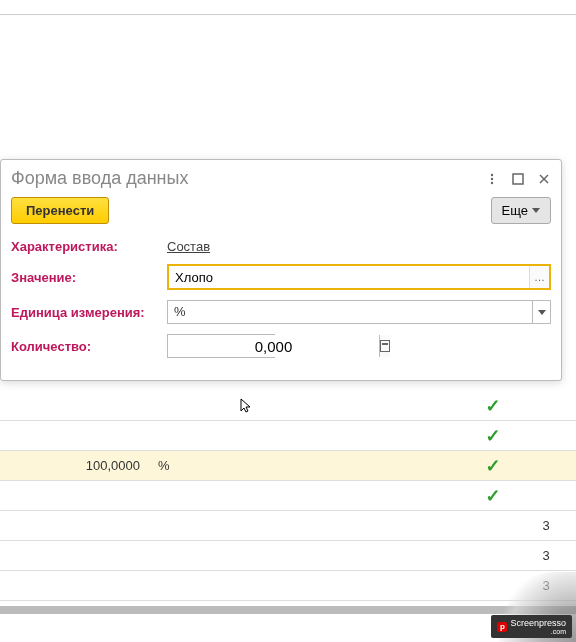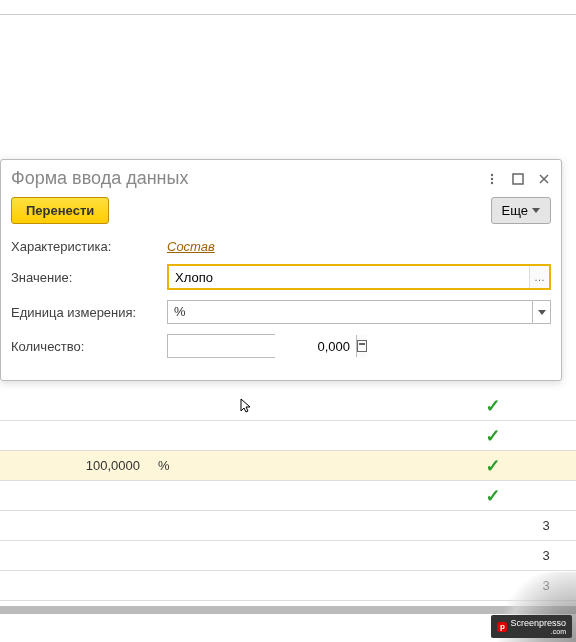--- a/index.html
+++ b/index.html
@@ -24,33 +24,33 @@
   border-radius: 3px; padding: 5px 14px; font-size: 13px; font-weight: bold;
   color: #333; cursor: pointer;
 }
 .btn-secondary {
   background: #e5e5e5; border: 1px solid #aaa; border-radius: 3px;
   padding: 5px 10px; font-size: 13px; cursor: pointer; display: flex; align-items: center; gap: 4px;
 }
 .spacer { flex: 1; }
 
 .form-row { display: flex; align-items: center; padding: 5px 10px; }
-.form-label { width: 156px; color: #404040; }
-.link { color: #a16207; text-decoration: underline; cursor: pointer; font-style: italic; }
+.form-label { width: 156px; color: #be185d; font-weight: bold; }
+.link { color: #404040; text-decoration: underline; cursor: pointer; }
 
 .input-wrap { flex: 1; display: flex; border: 2px solid #eab308; background: #fff; height: 26px; }
 .input-text { flex: 1; border: none; padding: 0 6px; font-size: 13px; outline: none; }
 .input-btn { width: 20px; border-left: 1px solid #ddd; background: #fafafa; display: flex; align-items: center; justify-content: center; cursor: pointer; color: #666; font-size: 11px; }
 
 .select-wrap { flex: 1; display: flex; border: 1px solid #bbb; background: #fff; height: 24px; }
 .select-text { flex: 1; padding: 0 6px; line-height: 22px; }
 .select-btn { width: 18px; border-left: 1px solid #bbb; display: flex; align-items: center; justify-content: center; cursor: pointer; }
 
 .qty-wrap { width: 108px; display: flex; border: 1px solid #bbb; height: 24px; }
-.qty-input { flex: 1; border: none; text-align: right; padding: 0 6px; font-size: 13px; outline: none; }
+.qty-input { flex: 1; border: none; text-align: center; padding: 0 6px; font-size: 15px; outline: none; }
 .qty-btn { width: 20px; border-left: 1px solid #bbb; display: flex; align-items: center; justify-content: center; cursor: pointer; background: #fafafa; }
 .calc-icon { width: 10px; height: 12px; border: 1px solid #666; position: relative; }
 .calc-icon::before { content: ""; position: absolute; top: 2px; left: 1px; right: 1px; height: 2px; background: #666; }
 
 .cursor { position: absolute; top: 398px; left: 239px; width: 16px; height: 16px; pointer-events: none; }
 
 .grid { position: absolute; top: 391px; left: 0; right: 0; }
 .grid-row { display: flex; height: 30px; border-bottom: 1px solid #ddd; align-items: center; }
 .grid-row.hl { background: #fdf6d9; }
 .cell-num { width: 150px; text-align: right; padding-right: 10px; }

